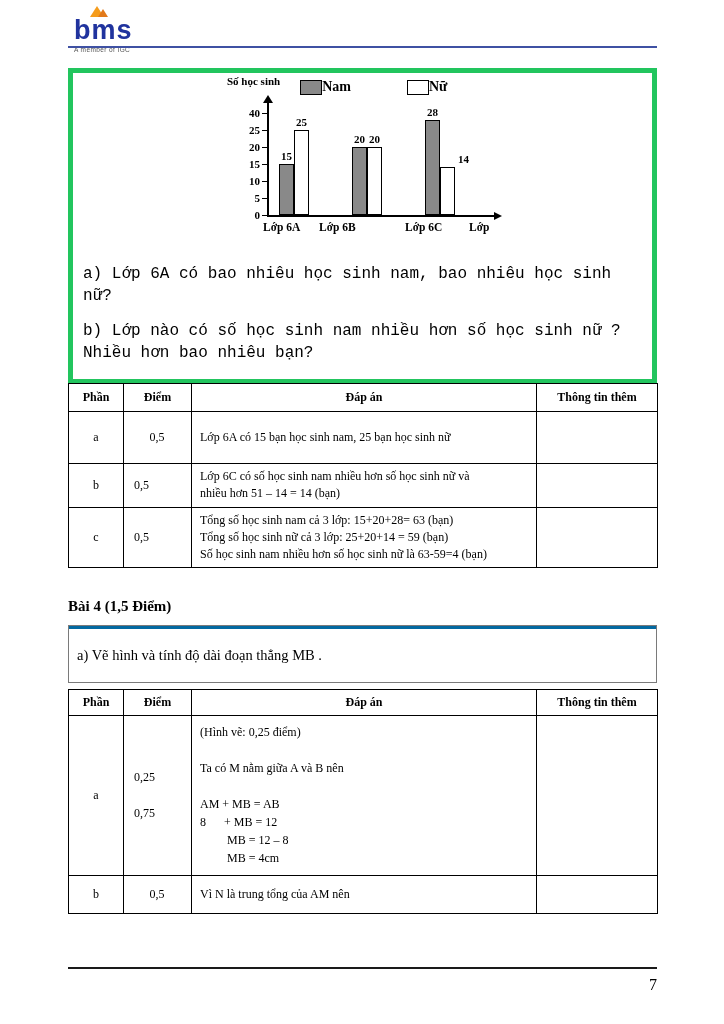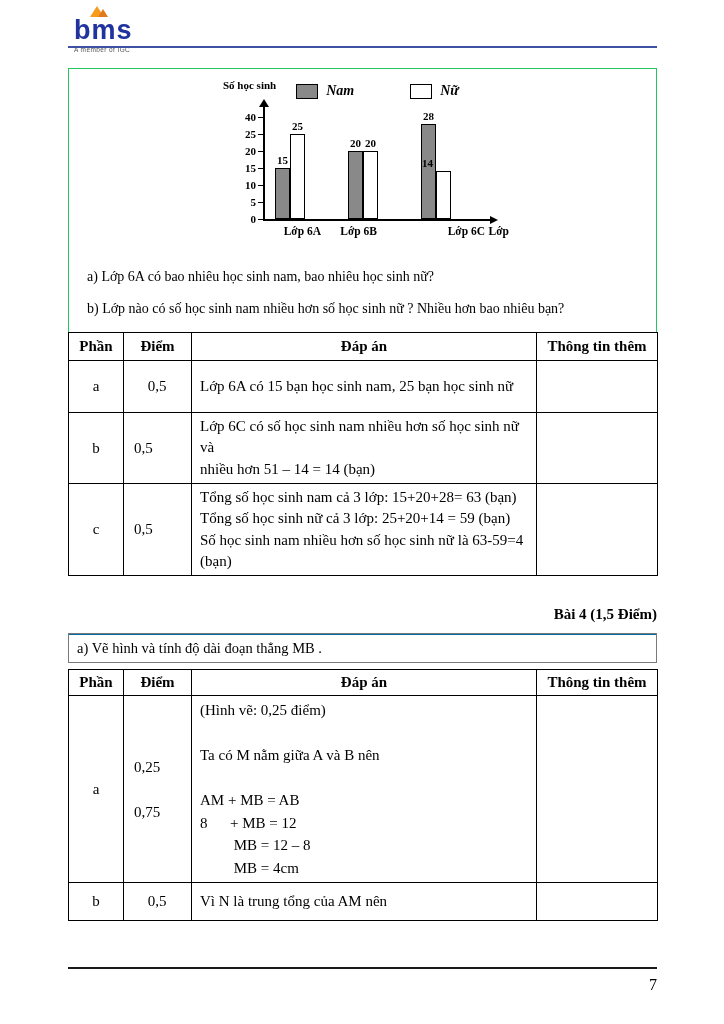--- a/index.html
+++ b/index.html
@@ -21,65 +21,65 @@
           border-left-width:5px; border-right-width:5px; }
   .logo-text { font-family:"Liberation Sans", sans-serif; font-weight:bold;
                font-size:27px; line-height:1; color:#20339e; letter-spacing:1px; }
   .logo-tagline { font-family:"Liberation Sans", sans-serif; font-size:6.5px;
                   color:#555; margin-top:2px; letter-spacing:.4px; white-space:nowrap; }
   .header-rule { position:absolute; left:68px; top:46px; width:589px; height:2px; background:#3f51a3; }
 
   
   main { margin:0 0 0 68px; width:589px; }
 
-  .box1 { border:1px solid #22c55e; padding:8px 8px 14px 8px; }
+  .box1 { border:5px solid #22c55e; padding:0 8px 14px 8px; }
 
   .chart-header { display:flex; align-items:flex-start; margin-left:146px; }
   .chart-title { font-weight:bold; font-size:11px; margin-top:2px; white-space:nowrap; }
   .legend { display:flex; gap:56px; margin-left:20px; margin-top:6px; }
-  .legend-item { display:flex; align-items:center; gap:8px;font-style:italic; }
+  .legend-item { display:flex; align-items:center; gap:0; }
   .swatch { width:22px; height:15px; border:1px solid #000; flex:0 0 auto; }
   .swatch-nam { background:#898989; }
   .swatch-nu  { background:#ffffff; }
   .legend-label { font-weight:bold; font-size:14px; }
 
   .plot { position:relative; height:152px; margin-left:146px; width:310px; }
   .y-axis { position:absolute; left:40px; top:6px; width:2px; height:115px; background:#000; }
   .y-arrow { position:absolute; left:36px; top:0; width:0; height:0;
              border-left:5px solid transparent; border-right:5px solid transparent;
              border-bottom:8px solid #000; }
   .x-axis { position:absolute; left:40px; top:120px; width:228px; height:2px; background:#000; }
   .x-arrow { position:absolute; left:267px; top:117px; width:0; height:0;
              border-top:4.5px solid transparent; border-bottom:4.5px solid transparent;
              border-left:8px solid #000; }
   .tick { position:absolute; left:35px; width:5px; height:1.5px; background:#000; }
   .tick-label { position:absolute; left:0; width:33px; text-align:right;
                 font-size:11px; font-weight:bold; line-height:14px; }
   .bar { position:absolute; border:1px solid #000; }
   .value-label { position:absolute; text-align:center; font-size:11px; font-weight:bold; line-height:14px; }
-  .cat-label { position:absolute; top:126px; text-align:right; font-size:11.5px; font-weight:bold; }
+  .cat-label { position:absolute; top:126px; text-align:left; font-size:11.5px; font-weight:bold; }
 
   .questions { margin-top:16px; padding:0 2px; }
-  .q { margin:12px 0 0 8px; font-size:14px; line-height:1.4; }
+  .q { margin:12px 0 0 0; font-size:16px; line-height:1.4;font-family:Liberation Mono, monospace; }
 
   
   .grid { border-collapse:collapse; width:589px; table-layout:fixed;
-          margin-top:-1px; font-size:15px;padding-left:45px; }
+          margin-top:-1px; font-size:12px;padding-left:45px; }
   .grid th, .grid td { border:1px solid #000; }
   .grid th { font-weight:bold; padding:4px 2px; text-align:center; }
   td.c-part { text-align:center; vertical-align:middle; }
   td.c-score { vertical-align:middle; padding-left:10px; }
   td.c-score.center { text-align:center; padding-left:0; }
   td.c-ans { padding:3px 8px; vertical-align:middle; white-space:pre-line; line-height:1.42; }
   td.c-ans.pre { white-space:pre-wrap; line-height:1.5; }
   td.c-score.pre { white-space:pre-wrap; line-height:1.5; }
 
-  .bai4-title { font-size:15px; font-weight:bold; margin:30px 0 10px 0;text-align:right; }
+  .bai4-title { font-size:15px; font-weight:bold; margin:30px 0 10px 0; }
   .box2 { border:1px solid #7a7a7a; }
-  .box2-row { padding:5px 8px; font-size:14.5px; border-top:1px solid #0369a1; }
+  .box2-row { padding:18px 8px; font-size:14.5px; border-top:3px solid #0369a1; }
   .box2-row.statement { border-top:none; padding:10px 8px; }
   .table2 { margin-top:6px; }
 
   
   .footer-rule { position:absolute; left:68px; top:967px; width:589px; height:2px; background:#1a1a1a; }
   .page-number { position:absolute; left:68px; top:976px; width:589px; text-align:right; font-size:16px; }
 </style>
 </head>
 <body>
 
@@ -136,22 +136,22 @@
           <div class="value-label" style="left: 58px; width: 33px; top: 20px;">25</div>
           <div class="cat-label" style="left: 36px; width: 62px;">Lớp 6A</div>
           <div class="bar" style="left: 125px; top: 52px; width: 15px; height: 68px; background: rgb(137, 137, 137);"></div>
           <div class="value-label" style="left: 116px; width: 33px; top: 37px;">20</div>
           <div class="bar" style="left: 140px; top: 52px; width: 15px; height: 68px; background: rgb(255, 255, 255);"></div>
           <div class="value-label" style="left: 131px; width: 33px; top: 37px;">20</div>
           <div class="cat-label" style="left: 92px; width: 62px;">Lớp 6B</div>
           <div class="bar" style="left: 198px; top: 24.8px; width: 15px; height: 95.2px; background: rgb(137, 137, 137);"></div>
           <div class="value-label" style="left: 189px; width: 33px; top: 9.8px;">28</div>
           <div class="bar" style="left: 213px; top: 72.4px; width: 15px; height: 47.6px; background: rgb(255, 255, 255);"></div>
-          <div class="value-label" style="left: 188px; width: 33px; top: 57.4px;">14</div>
-          <div class="cat-label" style="left: 200px; width: 62px;">Lớp 6C</div>
+          <div class="value-label" style="left: 220px; width: 33px; top: 57.4px;">14</div>
+          <div class="cat-label" style="left: 178px; width: 62px;">Lớp 6C</div>
           <div class="cat-label" style="left: 242px; width: 44px;">Lớp</div>
         </div>
     </div>
     <div class="questions">
       <p class="q">a) Lớp 6A có bao nhiêu học sinh nam, bao nhiêu học sinh nữ?</p>
       <p class="q">b) Lớp nào có số học sinh nam nhiều hơn số học sinh nữ ? Nhiều hơn bao nhiêu bạn?</p>
     </div>
   </section>
 
   <table class="grid">

